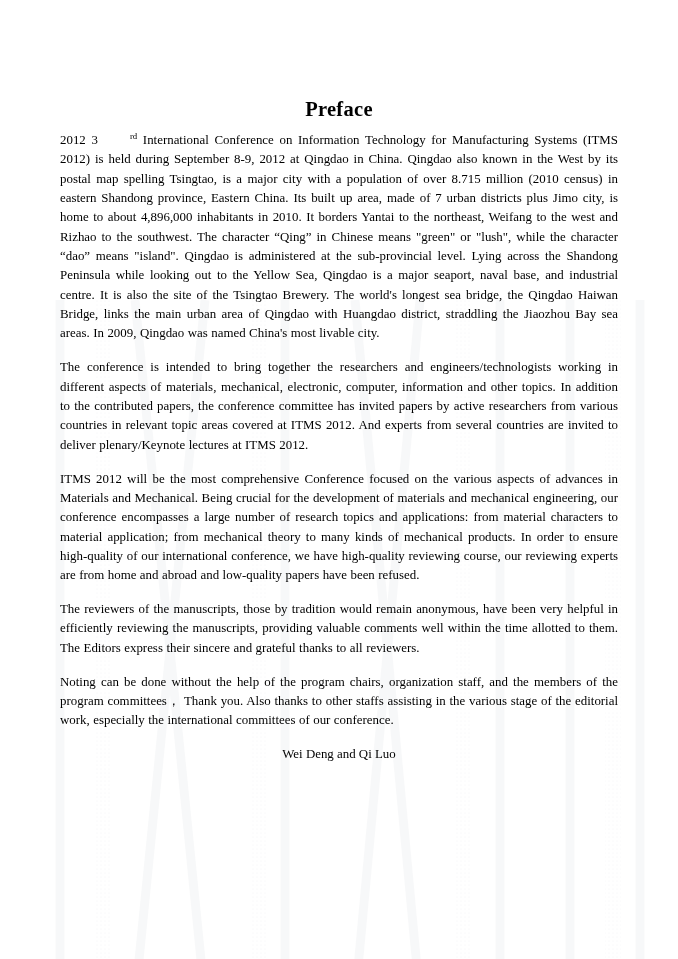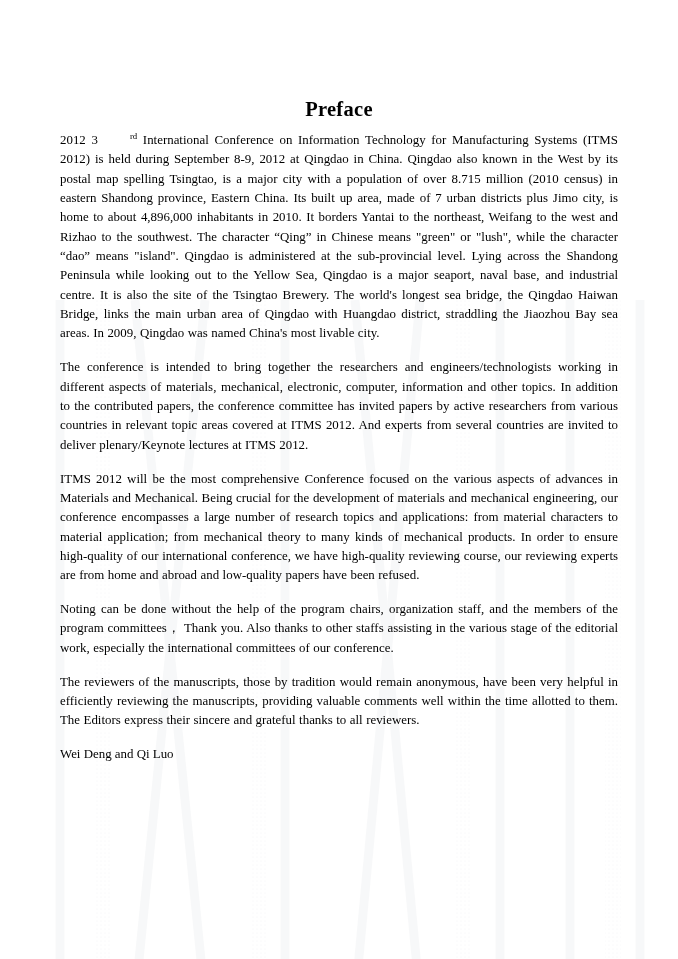--- a/index.html
+++ b/index.html
@@ -68,21 +68,21 @@
   }
 
   p.para:last-child {
     margin-bottom: 0;
   }
 
   p.signature {
     margin: 0;
     font-size: 12.9px;
     line-height: 19.35px;
-    text-align: left;
+    text-align: center;
   }
 
   sup.ordinal {
     font-size: 0.68em;
     vertical-align: super;
     line-height: 0;
     margin-left: 32px;
   }
 </style>
 </head>
@@ -117,18 +117,18 @@
 </svg>
 
 <div id="page">
 
   <h1 id="doc-title">Preface</h1>
 
   <div id="body-text">
     <p class="para">2012 3<sup class="ordinal">rd</sup> International Conference on Information Technology for Manufacturing Systems (ITMS 2012) is held during September 8-9, 2012 at Qingdao in China. Qingdao also known in the West by its postal map spelling Tsingtao, is a major city with a population of over 8.715 million (2010 census) in eastern Shandong province, Eastern China. Its built up area, made of 7 urban districts plus Jimo city, is home to about 4,896,000 inhabitants in 2010. It borders Yantai to the northeast, Weifang to the west and Rizhao to the southwest. The character “Qing”  in Chinese means "green" or "lush", while the character “dao”  means "island". Qingdao is administered at the sub-provincial level. Lying across the Shandong Peninsula while looking out to the Yellow Sea, Qingdao is a major seaport, naval base, and industrial centre. It is also the site of the Tsingtao Brewery. The world's longest sea bridge, the Qingdao Haiwan Bridge, links the main urban area of Qingdao with Huangdao district, straddling the Jiaozhou Bay sea areas. In 2009, Qingdao was named China's most livable city.</p>
     <p class="para">The conference is intended to bring together the researchers and engineers/technologists working in different aspects of materials, mechanical, electronic, computer, information and other topics. In addition to the contributed papers, the conference committee has invited papers by active researchers from various countries in relevant topic areas covered at ITMS 2012. And experts from several countries are invited to deliver plenary/Keynote lectures at ITMS 2012.</p>
     <p class="para">ITMS 2012 will be the most comprehensive Conference focused on the various aspects of advances in Materials and Mechanical. Being crucial for the development of materials and mechanical engineering, our conference encompasses a large number of research topics and applications: from material characters to material application; from mechanical theory to many kinds of mechanical products. In order to ensure high-quality of our international conference, we have high-quality reviewing course, our reviewing experts are from home and abroad and low-quality papers have been refused.</p>
+    <p class="para">The reviewers of the manuscripts, those by tradition would remain anonymous, have been very helpful in efficiently reviewing the manuscripts, providing valuable comments well within the time allotted to them. The Editors express their sincere and grateful thanks to all reviewers.</p>
     <p class="para">Noting can be done without the help of the program chairs, organization staff, and the members of the program committees， Thank you. Also thanks to other staffs assisting in the various stage of the editorial work, especially the international committees of our conference.</p>
-    <p class="para">The reviewers of the manuscripts, those by tradition would remain anonymous, have been very helpful in efficiently reviewing the manuscripts, providing valuable comments well within the time allotted to them. The Editors express their sincere and grateful thanks to all reviewers.</p>
     <p class="signature">Wei Deng and Qi Luo</p>
   </div>
 
 </div>
 
 </body></html>

